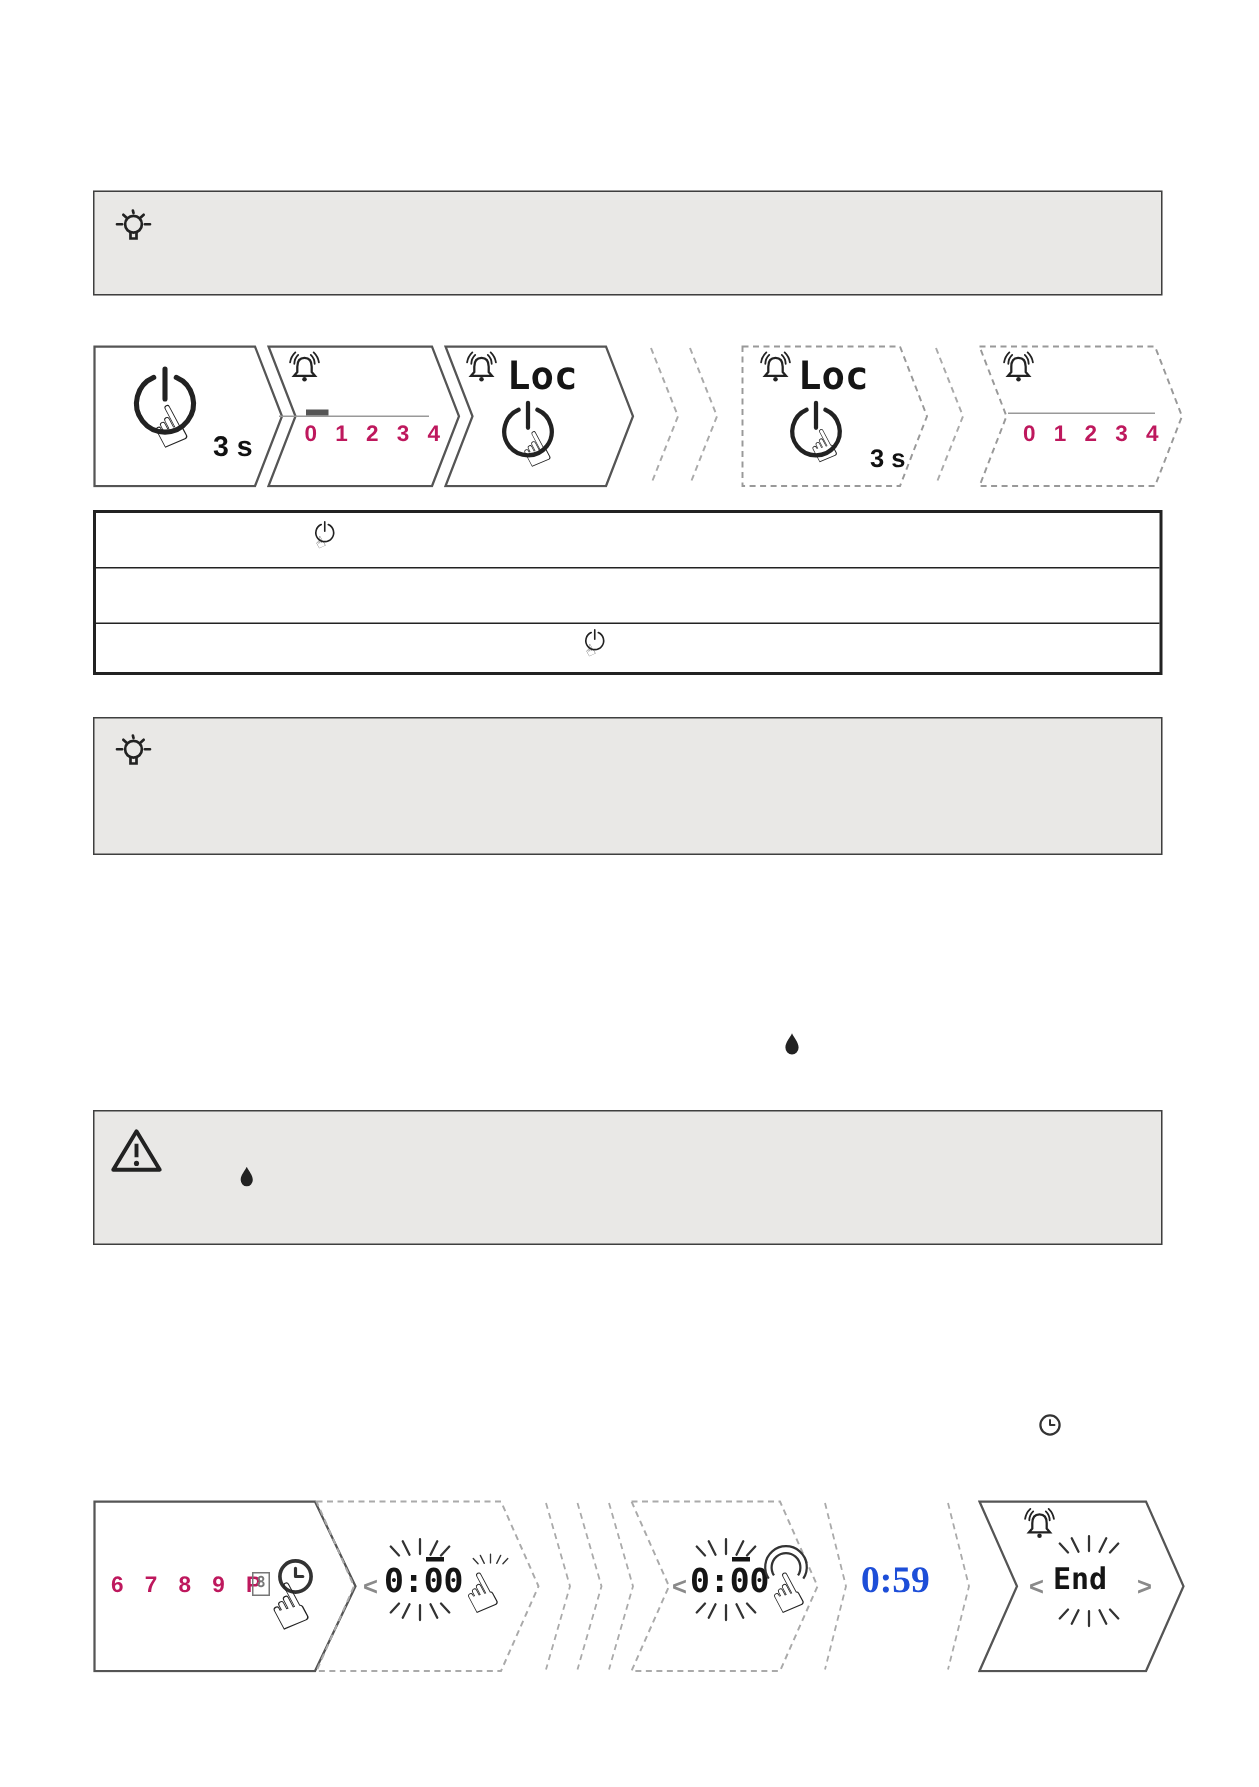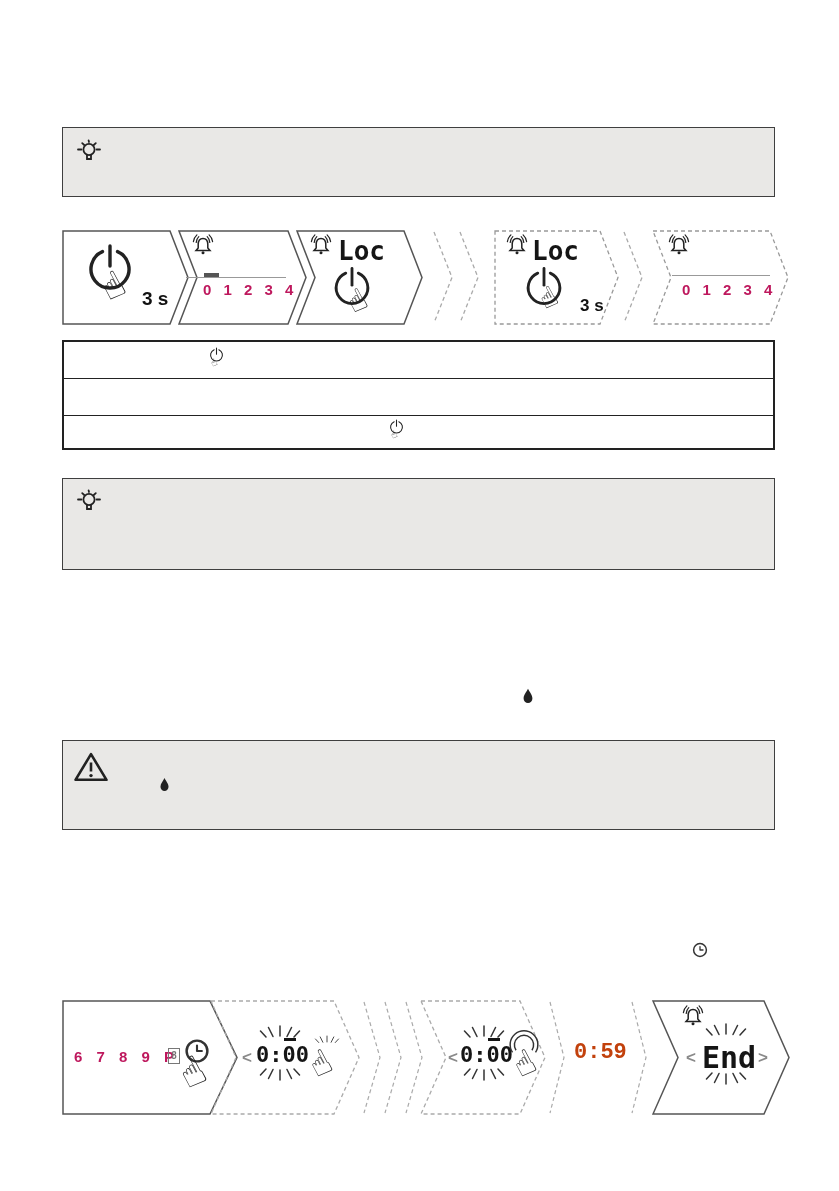--- a/index.html
+++ b/index.html
@@ -13,22 +13,22 @@
   .panel .outline,.panel2 .outline{position:absolute;left:0;top:0;}
   .digits{font-weight:bold;color:#be185d;font-size:15px;letter-spacing:4px;white-space:nowrap;}
   .seg{font-family:"DejaVu Sans Mono",monospace;font-weight:bold;color:#151515;white-space:nowrap;}
   .hand{font-family:"DejaVu Sans",sans-serif;color:#222;display:inline-block;
         transform:rotate(-28deg);line-height:1;}
   .holdlabel{font-weight:bold;color:#111;font-size:19px;white-space:nowrap;}
   .navglyph{color:#8a8a8a;font-size:17px;font-weight:bold;}
   .hline{position:absolute;border-top:1px solid #999;}
   .seldash{position:absolute;height:3.5px;background:#555;}
   .overbar{position:absolute;height:3px;background:#151515;}
-  .interim{position:absolute;font-weight:bold;color:#c2410c;font-size:22px;
-           font-family:Liberation Mono, monospace;}
+  .interim{position:absolute;font-weight:bold;color:#1d4ed8;font-size:25px;
+           font-family:Liberation Serif, serif;}
   .boxdigit{display:inline-block;border:1px solid #777;color:#777;
             font-family:"DejaVu Sans Mono",monospace;font-size:10px;font-weight:bold;
             width:10px;height:14px;line-height:14px;text-align:center;}
 </style>
 </head>
 <body>
 
 <svg width="0" height="0" style="position:absolute">
   <defs>
     <g id="sym-bulb" fill="none" stroke="#222" stroke-width="1.8" stroke-linecap="round">
@@ -265,21 +265,21 @@
       <svg class="outline" width="138" height="115">
           <polygon points="1,1 112,1 137,57.5 112,114 1,114 26,57.5" fill="none" stroke="#555" stroke-width="1.5"></polygon>
         </svg>
       <svg class="abs" style="left:28px;top:5px" width="26" height="24" viewBox="0 0 26 24">
           <use href="#sym-bell"></use>
         </svg>
       <span class="navglyph abs" style="left:34px;top:48px;">&lt;</span>
       <svg class="abs" style="left:52px;top:22px" width="44" height="14" viewBox="0 0 44 14">
           <use href="#sym-rays"></use>
         </svg>
-      <span class="seg abs" style="left:50px;top:40px;font-size:30px;">End</span>
+      <span class="seg abs" style="left:50px;top:40px;font-size:20px;">End</span>
       <svg class="abs" style="left:52px;top:72px;transform:scaleY(-1)" width="44" height="14" viewBox="0 0 44 14">
           <use href="#sym-rays"></use>
         </svg>
       <span class="navglyph abs" style="left:106px;top:48px;">&gt;</span>
     </div>
   </div>
 
 </div>
 
 </body></html>

